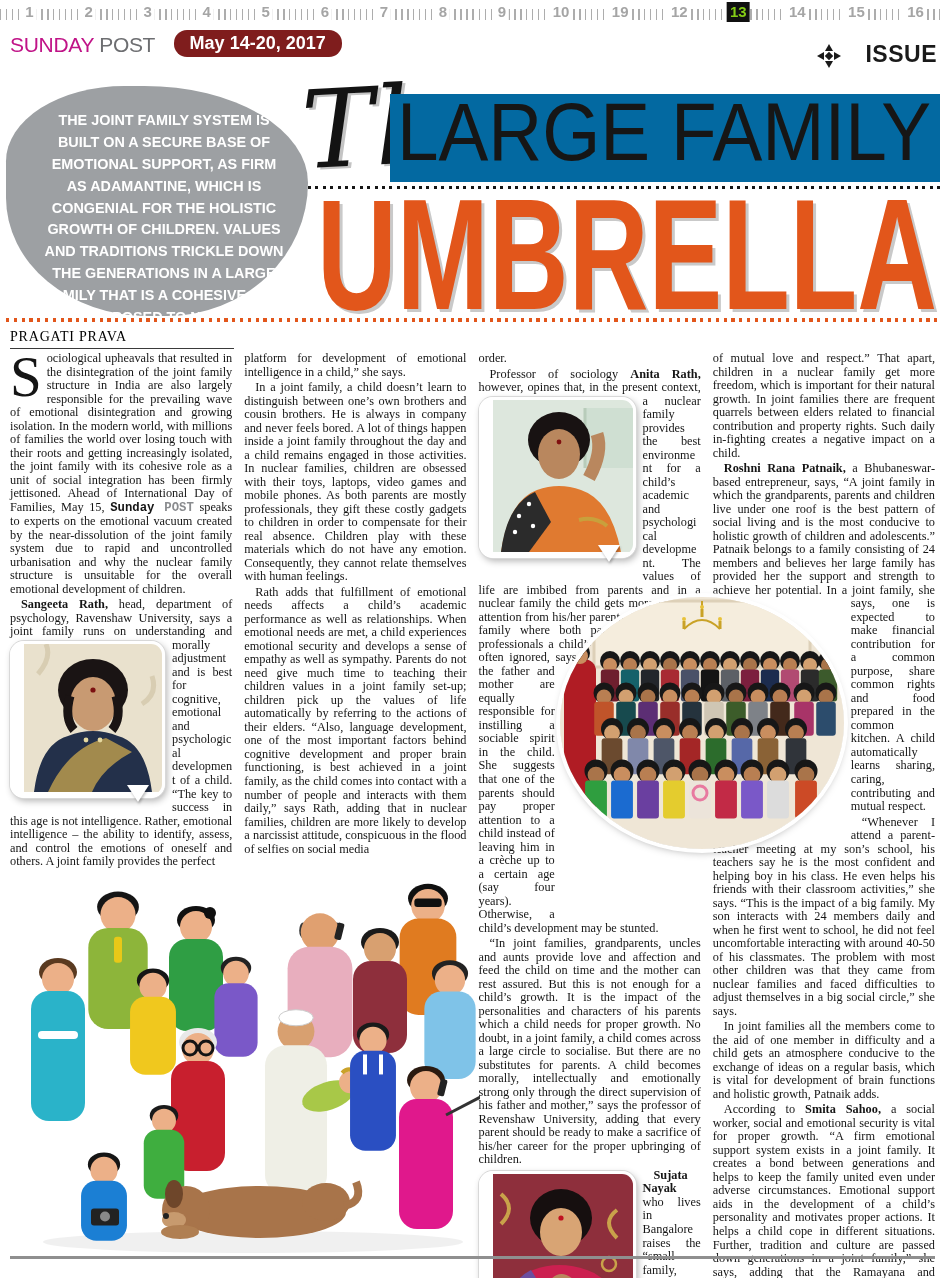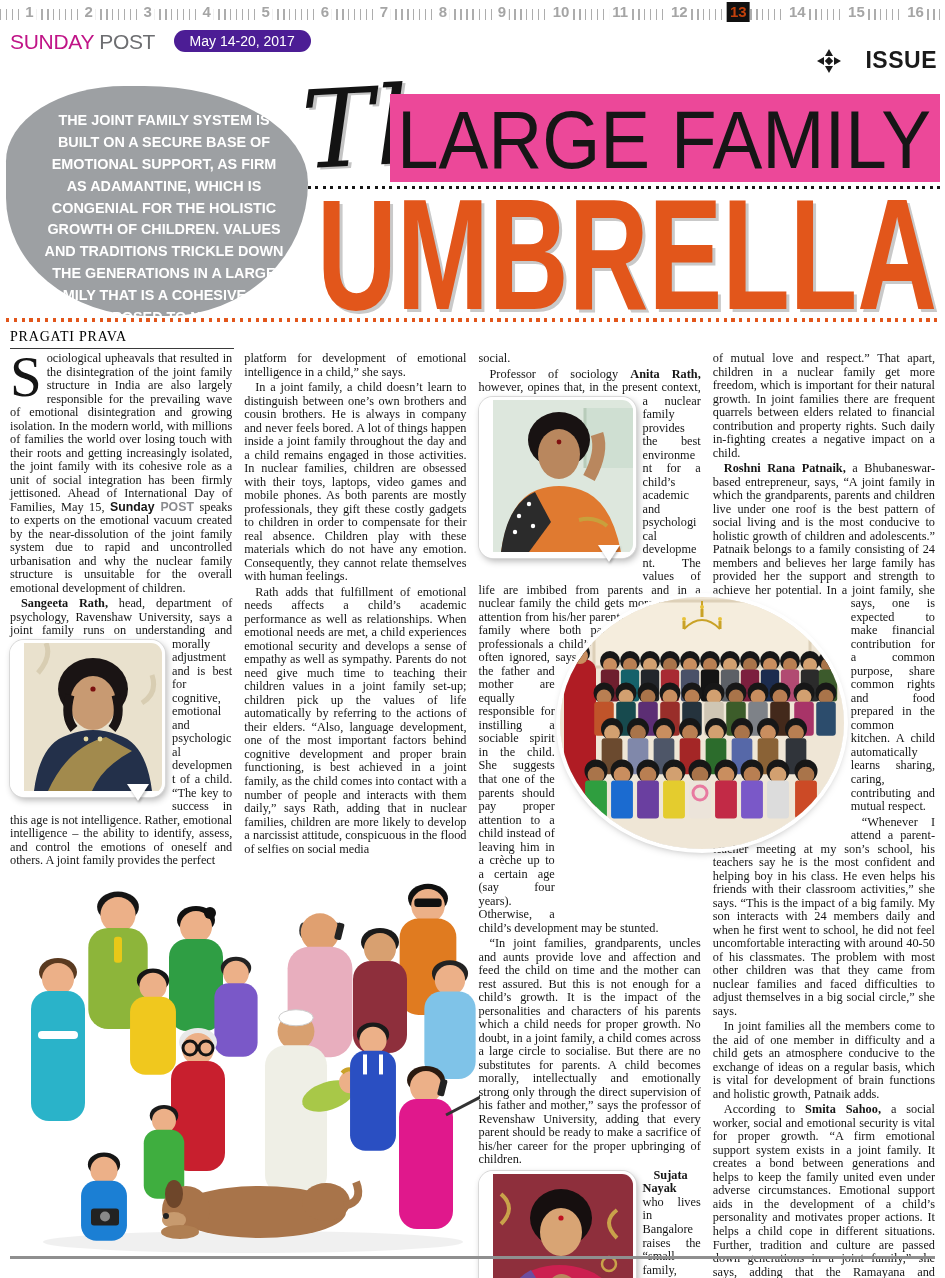--- a/index.html
+++ b/index.html
@@ -5,53 +5,53 @@
   html,body{margin:0;padding:0;background:#e8e8e8}
   .page{position:relative;width:945px;height:1278px;background:#fff;margin:0 auto;overflow:hidden;
         font-family:"Liberation Serif",serif;color:#151515}
   
   .ruler{display:flex;position:absolute;left:0;top:2px;width:945px;height:24px}
   .rc{flex:1;position:relative}
   .rc .t{position:absolute;left:0;right:0;top:7px;height:11px;
          background:repeating-linear-gradient(90deg,#adadad 0 1.4px,transparent 1.4px 5.9px)}
   .rc .n{position:absolute;left:50%;top:0;transform:translateX(-50%);
          font:bold 15px "Liberation Sans",sans-serif;color:#a5a5a5;background:#fff;padding:0 3px;line-height:20px}
-  .rc .n.hl{background:#101010;color:#c2410c}
+  .rc .n.hl{background:#101010;color:#84cc16}
   
   .masthead{position:absolute;left:10px;top:30px;right:8px;height:30px;font-family:"Liberation Sans",sans-serif}
   .brand{font-weight:normal;font-size:21px;letter-spacing:-.3px}
   .brand .b1{color:#c01387}.brand .b2{color:#6d6e71;margin-left:5px}
-  .datebadge{display:inline-block;margin-left:14px;background:#4c1d95;color:#fff;font-weight:normal;font-size:14px;
+  .datebadge{display:inline-block;margin-left:14px;background:#7f1d1d;color:#fff;font-weight:bold;font-size:18px;
              padding:3px 16px;border-radius:13px;vertical-align:3px}
-  .sectionwrap{position:absolute;right:0;top:17px;display:flex;align-items:center;gap:24px}
+  .sectionwrap{position:absolute;right:0;top:11px;display:flex;align-items:flex-end;gap:24px}
   .sectionwrap .label{font-weight:bold;font-size:23px;color:#1a1a1a;letter-spacing:.5px}
   
   .pullquote{position:absolute;left:6px;top:86px;width:302px;height:230px;background:#9da0a3;
              border-radius:42% 58% 50% 50%/35% 45% 62% 55%;
              color:#fff;font:bold 14.4px/1.52 "Liberation Sans",sans-serif;text-align:center;
              padding:24px 24px 14px 38px;box-sizing:border-box}
   .the{position:absolute;left:302px;top:72px;font-family:"DejaVu Serif",serif;font-style:italic;
        font-size:108px;line-height:1;color:#131313;transform:rotate(-3deg);text-shadow:3px 2px 0 #c4c4c4}
-  .yellowband{position:absolute;left:390px;top:94px;width:550px;height:88px;background:#ec4899;
-              display:flex;align-items:flex-end;justify-content:center}
+  .yellowband{position:absolute;left:390px;top:94px;width:550px;height:88px;background:#0369a1;
+              display:flex;align-items:flex-start;justify-content:center}
   .dot-black{position:absolute;left:308px;top:186px;width:632px;height:3.4px;
              background:repeating-linear-gradient(90deg,#161616 0 3px,transparent 3px 7.4px)}
   .umbrella{position:absolute;left:315px;top:190px;width:628px;height:128px}
   .dot-orange{position:absolute;left:6px;top:318px;width:933px;height:3.8px;
               background:repeating-linear-gradient(90deg,#e2561b 0 3.2px,transparent 3.2px 7.8px)}
   
   .byline{position:absolute;left:10px;top:329px;width:224px;font-size:14px;letter-spacing:.8px;
           color:#000000;border-bottom:1.5px solid #3a3a3a;padding-bottom:3px}
   .cols{position:absolute;left:10px;top:352px;width:925px;display:flex;gap:12px}
   .col{flex:1;min-width:0;text-align:justify;font-size:12.3px;line-height:1.1;hyphens:auto;overflow-wrap:break-word}
   .col p{margin:0 0 2px}
   .col p.ind{text-indent:11px}
   .col b{font-family:inherit}
   .dropcap{float:left;font-size:57px;line-height:.78;padding:3px 5px 0 0;font-weight:normal}
-  .brandline{font-family:Liberation Sans, sans-serif;font-weight:bold}
+  .brandline{font-family:Liberation Mono, monospace;font-weight:bold}
   .brandline .g{color:#8a8c8f}
   
   .ph{position:relative;float:left;margin:2px 7px 16px 0}
   .ph .ph-img{display:block;border:3px solid #fff;border-radius:14px;overflow:hidden;
               box-shadow:0 0 0 1px #d8d8d8,2px 3px 7px rgba(0,0,0,.3)}
   .ph .tail{position:absolute;right:16px;bottom:-15px;width:0;height:0;border:11px solid transparent;
             border-top:17px solid #fff;filter:drop-shadow(1px 2px 1px rgba(0,0,0,.25))}
   .sp-r{float:right;width:140px;height:250px;margin-left:6px}
   .sp-l{float:left;width:132px;height:245px;margin-right:6px}
   .ovalphoto{position:absolute;left:560px;top:597px;width:284px;height:252px;border-radius:50%;overflow:hidden;
@@ -100,21 +100,21 @@
       <div class="rc">
         <div class="t"></div>
         <span class="n">9</span>
       </div>
       <div class="rc">
         <div class="t"></div>
         <span class="n">10</span>
       </div>
       <div class="rc">
         <div class="t"></div>
-        <span class="n">11</span>
+        <span class="n">19</span>
       </div>
       <div class="rc">
         <div class="t"></div>
         <span class="n">12</span>
       </div>
       <div class="rc">
         <div class="t"></div>
         <span class="n hl">13</span>
       </div>
       <div class="rc">
@@ -185,21 +185,21 @@
           </span><span>adjustment and is best for cognitive, emotional and psychological development of a child. “The key to success in this age is not intelligence. Rather, emotional intelligence – the ability to identify, assess, and control the emotions of oneself and others. A joint family provides the perfect</span></p>
     </div>
 
     <div class="col">
       <p>platform for development of emotional intelligence in a child,” she says.</p>
       <p class="ind">In a joint family, a child doesn’t learn to distinguish between one’s own brothers and cousin brothers. He is always in company and never feels bored. A lot of things happen inside a joint family throughout the day and a child remains engaged in those activities. In nuclear families, children are obsessed with their toys, laptops, video games and mobile phones. As both parents are mostly professionals, they gift these costly gadgets to children in order to compensate for their real absence. Children play with these materials which do not have any emotion. Consequently, they cannot relate themselves with human feelings.</p>
       <p class="ind">Rath adds that fulfillment of emotional needs affects a child’s academic performance as well as relationships. When emotional needs are met, a child experiences emotional security and develops a sense of empathy as well as sympathy. Parents do not need give much time to teaching their children values in a joint family set-up; children pick up the values of life automatically by referring to the actions of their elders. “Also, language development, one of the most important factors behind cognitive development and proper brain functioning, is best achieved in a joint family, as the child comes into contact with a number of people and interacts with them daily,” says Rath, adding that in nuclear families, children are more likely to develop a narcissist attitude, conspicuous in the flood of selfies on social media</p>
     </div>
 
     <div class="col">
-      <p>social.</p>
+      <p>order.</p>
       <p class="ind"><span>Professor of sociology </span><b>Anita Rath,</b><span> however, opines that, in the present context, a nuclear </span><span class="ph">
             <span class="ph-img"><svg width="140" height="152" viewBox="0 0 140 152">
           <rect width="140" height="152" fill="#dde7dd"></rect>
           <rect x="92" y="8" width="48" height="60" fill="#cfdfd2"></rect>
                 <line x1="92" y1="8" x2="92" y2="68" stroke="#b8ccba" stroke-width="3"></line>
           <ellipse cx="66" cy="40" rx="31" ry="28" fill="#181212"></ellipse>
           <ellipse cx="66" cy="54" rx="21" ry="25" fill="#b9875e"></ellipse>
           <circle cx="66" cy="42" r="2.4" fill="#801010"></circle>
           <path d="M96,78 q14,-26 8,-44" stroke="#b9875e" stroke-width="13" fill="none"></path>
           <path d="M8,152 q8,-52 36,-62 q22,-8 44,0 q30,10 40,62 Z" fill="#e07a30"></path>

